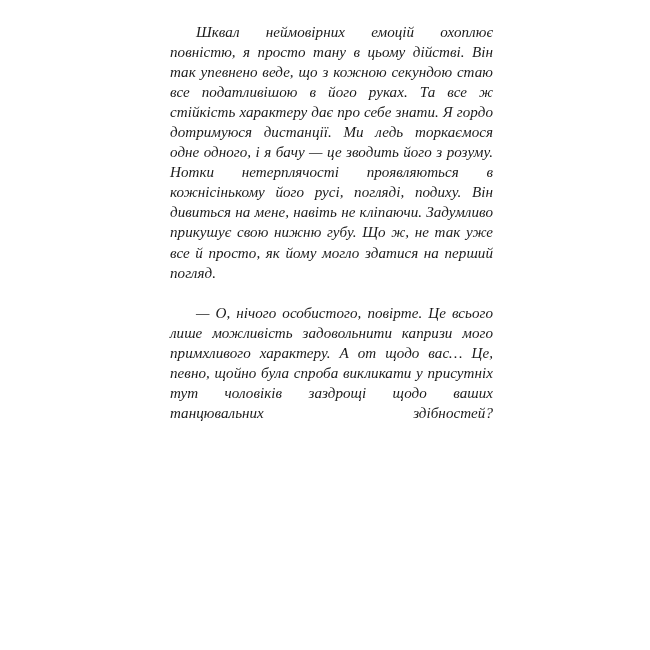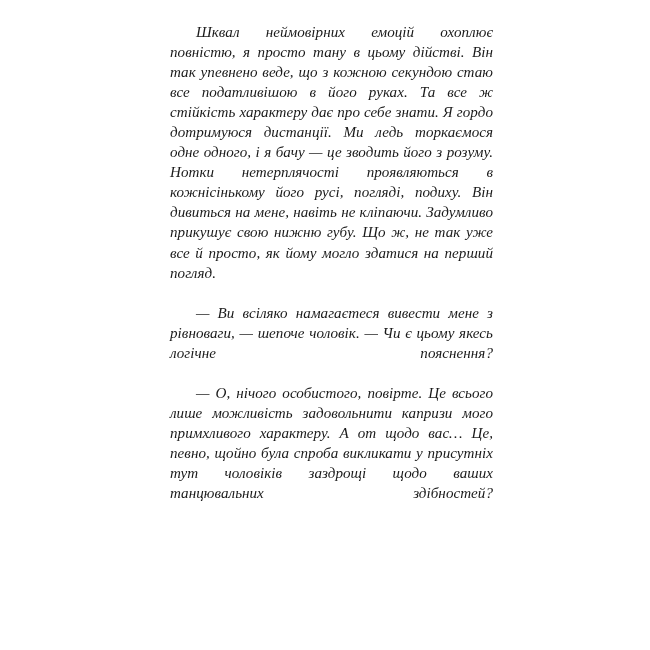--- a/index.html
+++ b/index.html
@@ -59,20 +59,19 @@
     letter-spacing: 0.4px;
   }
 </style>
 </head>
 <body>
 
 <div id="page">
 
   <div id="text-block">
     <p class="para">Шквал неймовірних емоцій охоплює повністю, я просто тану в цьому дійстві. Він так упевнено веде, що з кожною секундою стаю все податливішою в його руках. Та все ж стійкість характеру дає про себе знати. Я гордо дотримуюся дистанції. Ми ледь торкаємося одне одного, і я бачу — це зводить його з розуму. Нотки нетерплячості проявляються в кожнісінькому його русі, погляді, подиху. Він дивиться на мене, навіть не кліпаючи. Задумливо прикушує свою нижню губу. Що ж, не так уже все й просто, як йому могло здатися на перший погляд.</p>
-    <p class="para">— Ви всіляко намагаєтеся вивести мене з рівноваги, — шепоче чоловік. — Чи є цьому якесь логічне пояснення?</p>
     <p class="para">— О, нічого особистого, повірте. Це всього лише можливість задовольнити капризи мого примхливого характеру. А от щодо вас… Це, певно, щойно була спроба викликати у присутніх тут чоловіків заздрощі щодо ваших танцювальних здібностей?</p>
 
   </div>
 
   <div id="page-number">10</div>
 
 </div>
 
 </body></html>

